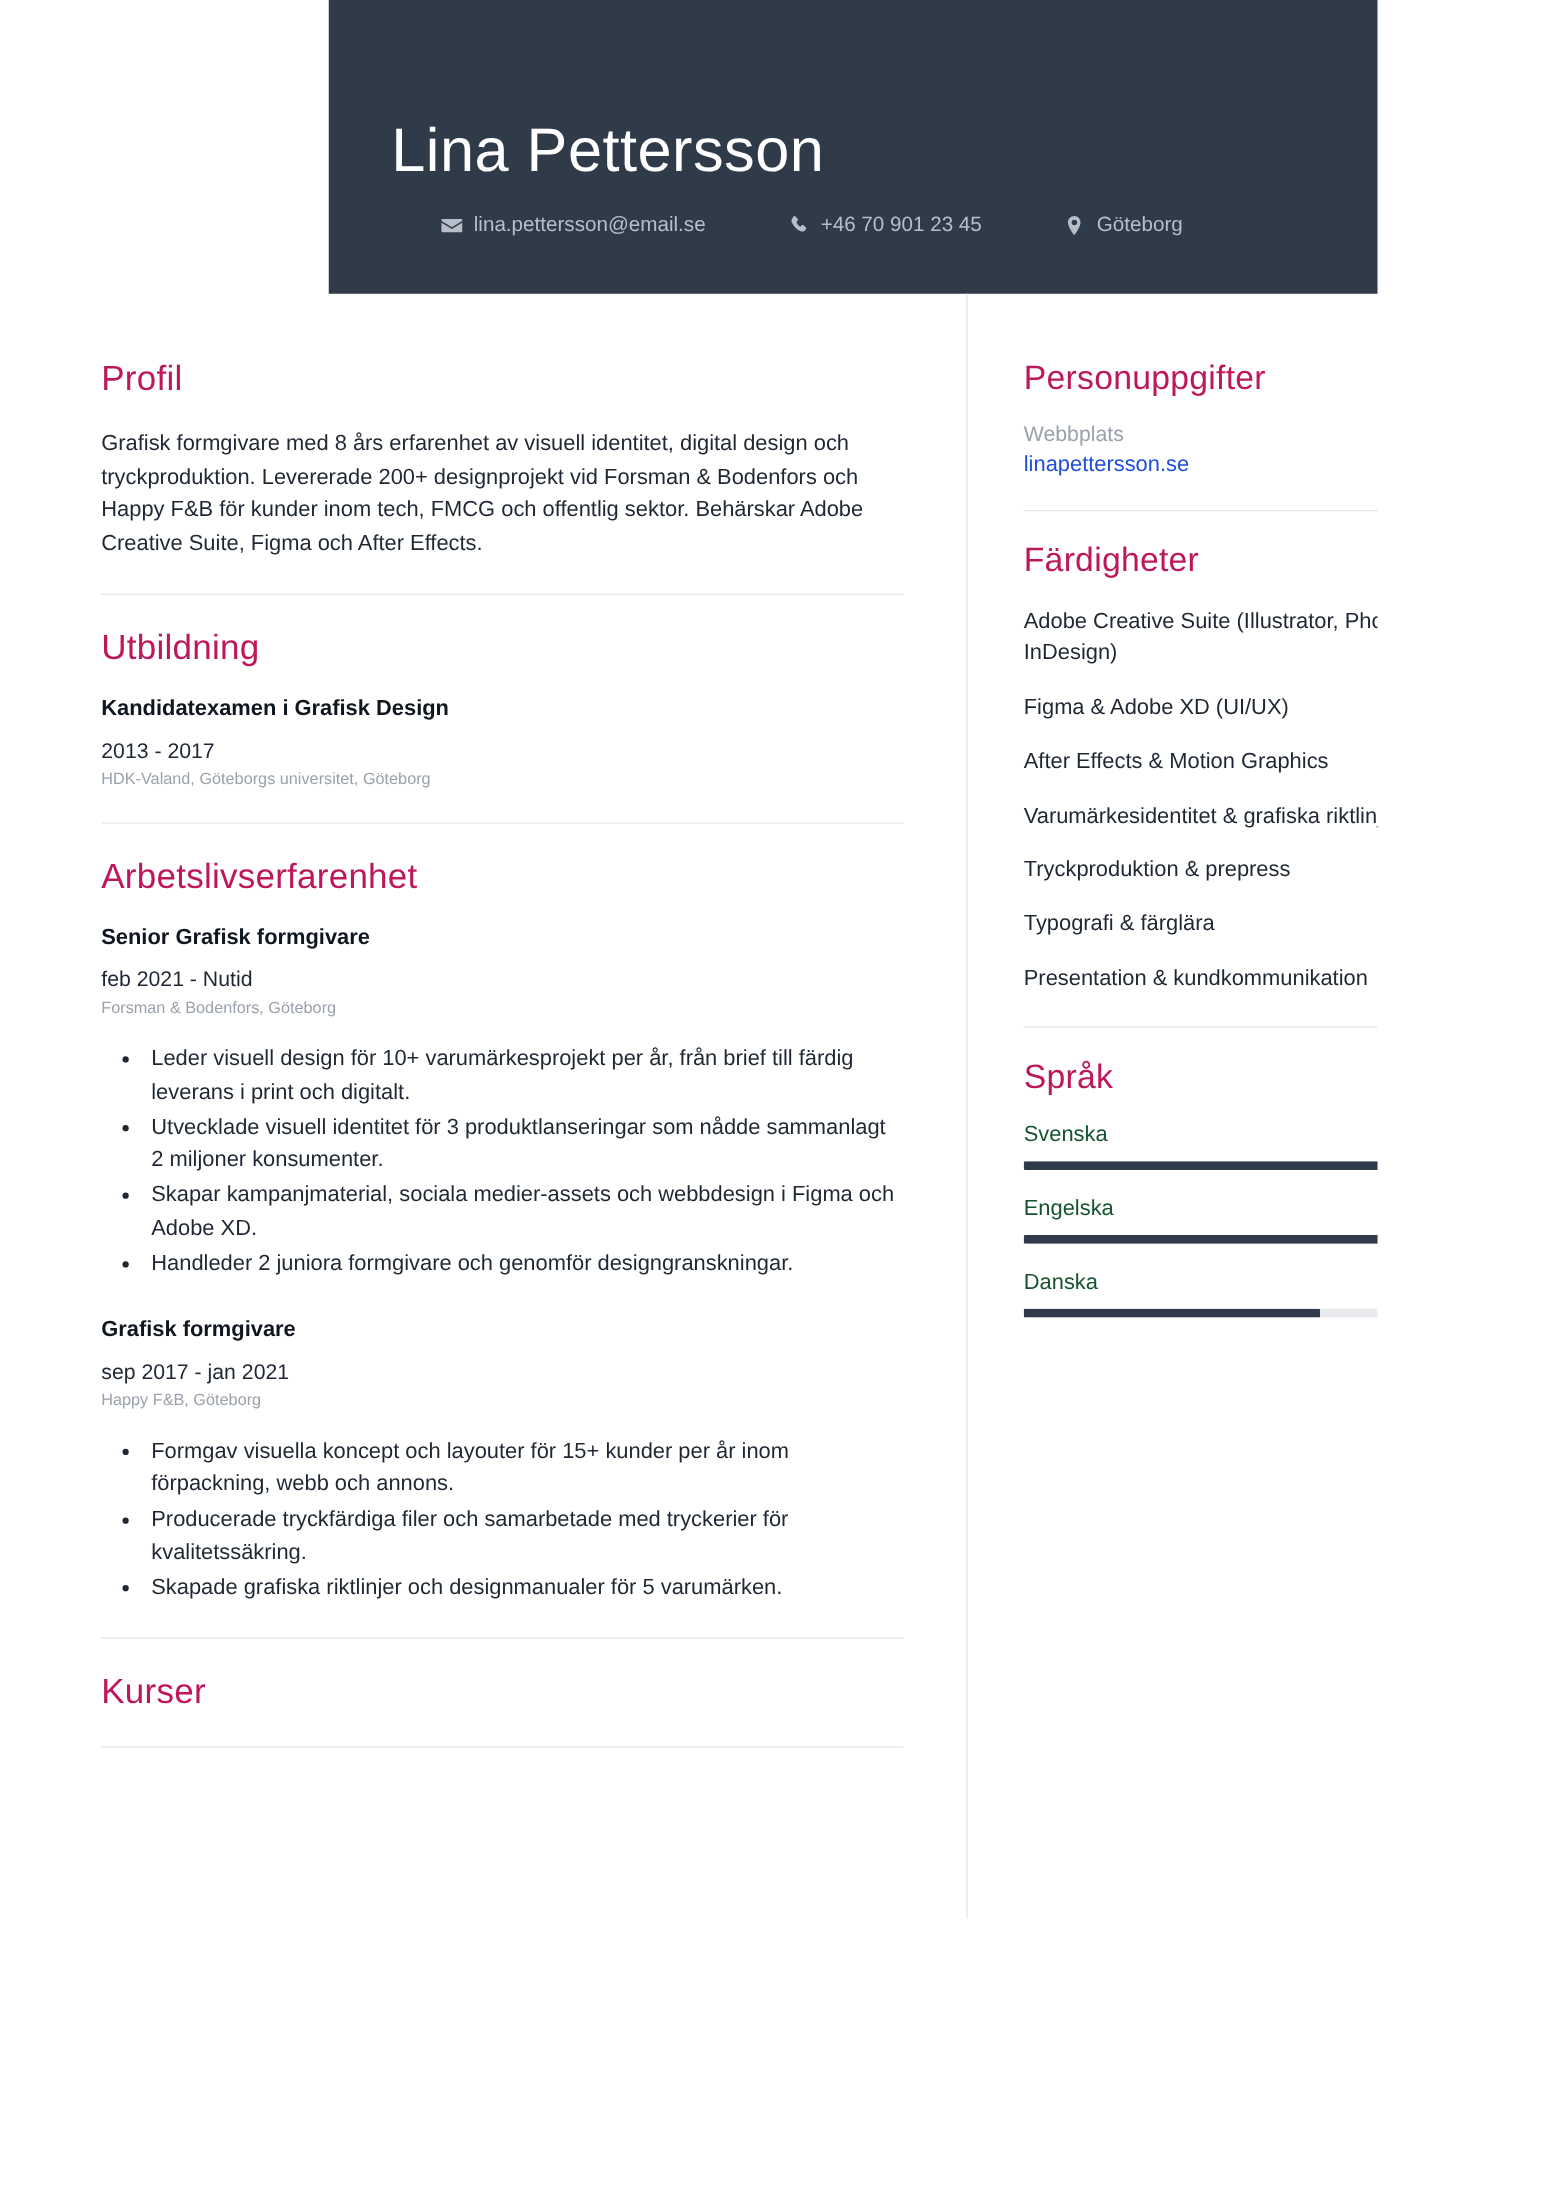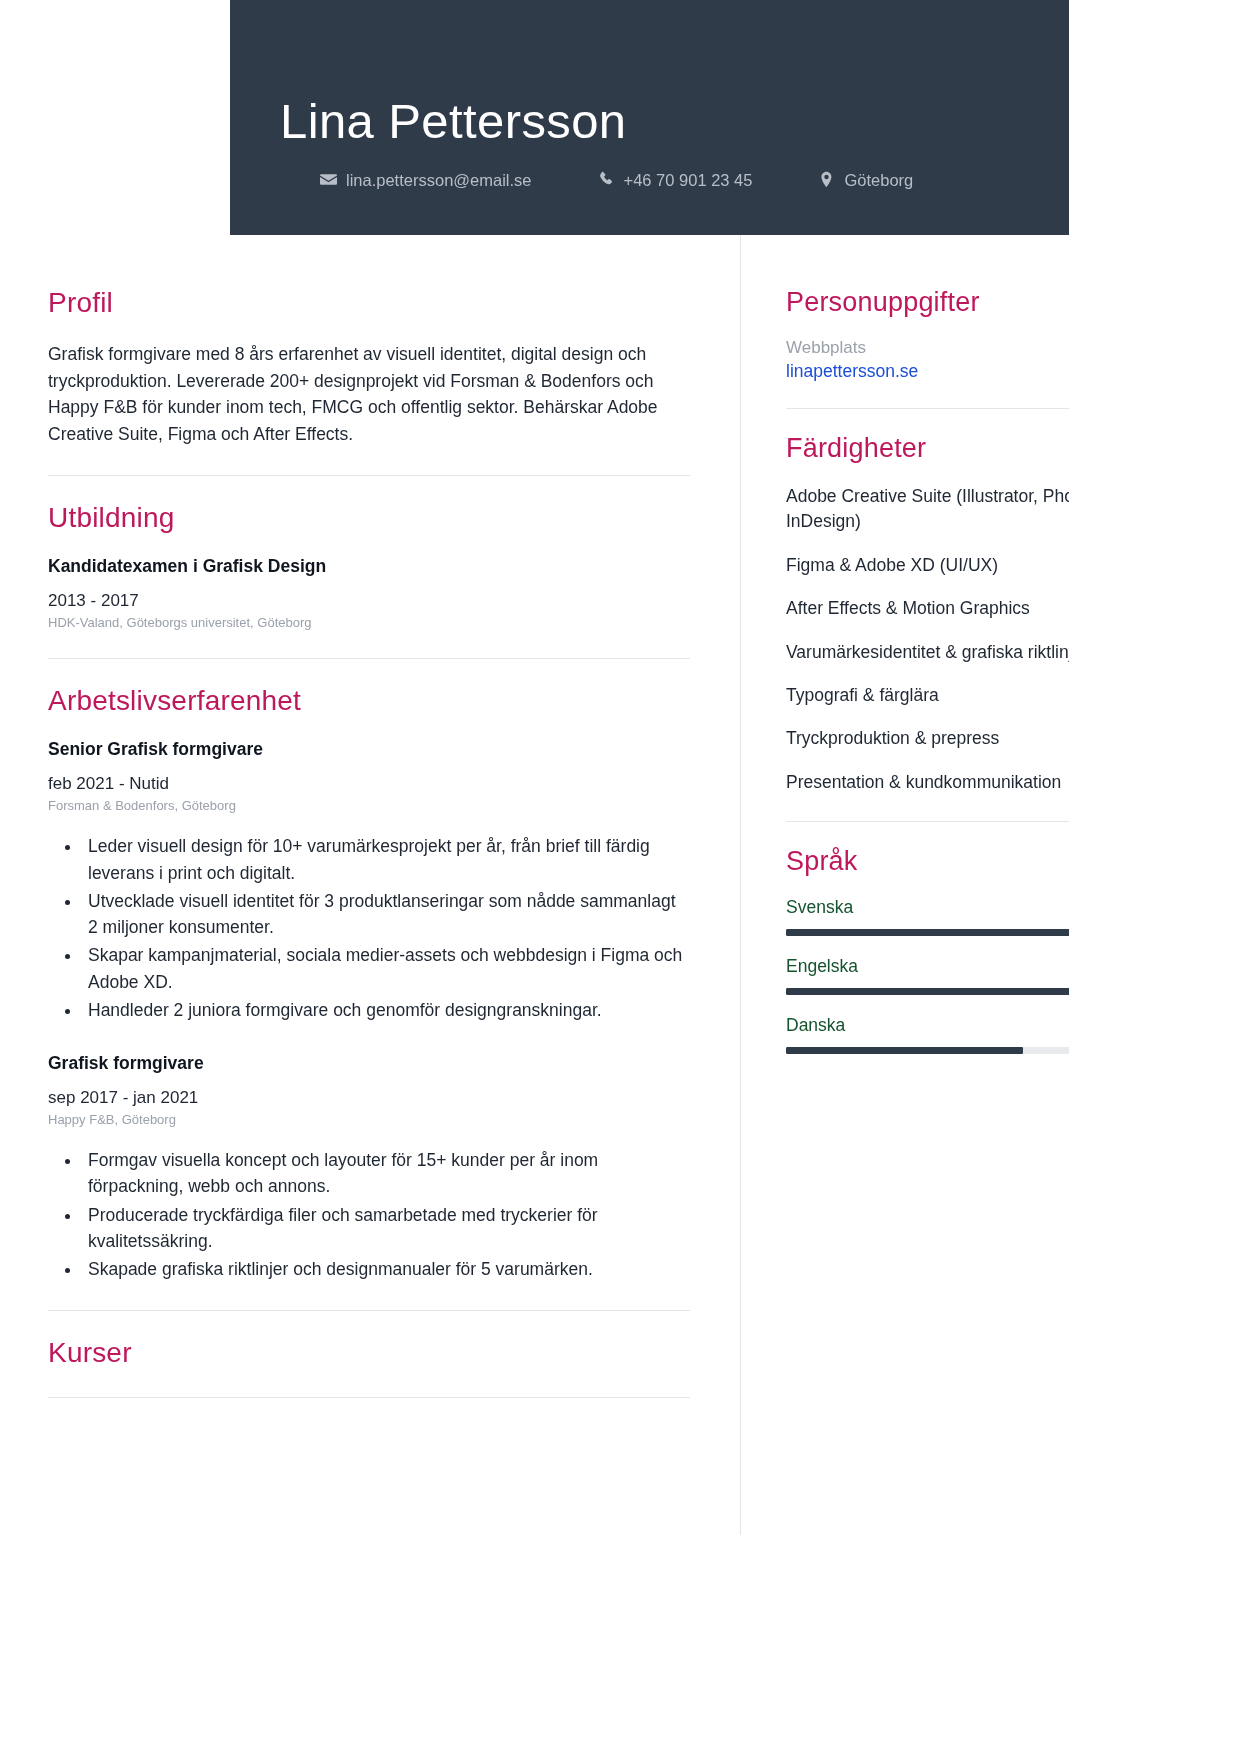--- a/index.html
+++ b/index.html
@@ -9,20 +9,21 @@
     background: #ffffff;
     font-family: "Liberation Sans", sans-serif;
     color: #2d3748;
   }
   .page {
     position: relative;
     width: 1069px;
     height: 1754px;
     background: #ffffff;
     overflow: hidden;
+    margin-left: 33px;
   }
 
   
   .header {
     position: absolute;
     left: 230px;
     top: 0;
     width: 1011px;
     height: 235px;
     background: #303b4a;
@@ -40,20 +41,21 @@
     margin-top: 22px;
     display: flex;
     align-items: center;
     gap: 26px;
     font-size: 16.5px;
     color: #b8bec7;
     font-weight: 300;
   }
   .contact-item {
     display: flex;
+    align-items: center;
     gap: 9px;
     white-space: nowrap;
     padding-left: 40px;
   }
   .contact-item .ico {
     display: inline-flex;
     align-items: center;
     justify-content: center;
     width: 17px;
     height: 17px;
@@ -303,22 +305,22 @@
       </section>
 
       <div class="side-divider"></div>
 
       <section>
         <h2 class="section-title">Färdigheter</h2>
         <div class="skill-item">Adobe Creative Suite (Illustrator, Photoshop, InDesign)</div>
         <div class="skill-item">Figma &amp; Adobe XD (UI/UX)</div>
         <div class="skill-item">After Effects &amp; Motion Graphics</div>
         <div class="skill-item">Varumärkesidentitet &amp; grafiska riktlinjer</div>
+        <div class="skill-item">Tryckproduktion &amp; prepress</div>
         <div class="skill-item">Typografi &amp; färglära</div>
-        <div class="skill-item">Tryckproduktion &amp; prepress</div>
         <div class="skill-item">Presentation &amp; kundkommunikation</div>
       </section>
 
       <div class="side-divider"></div>
 
       <section>
         <h2 class="section-title">Språk</h2>
 
         <div class="lang-item">
           <div class="lang-name">Svenska</div>

